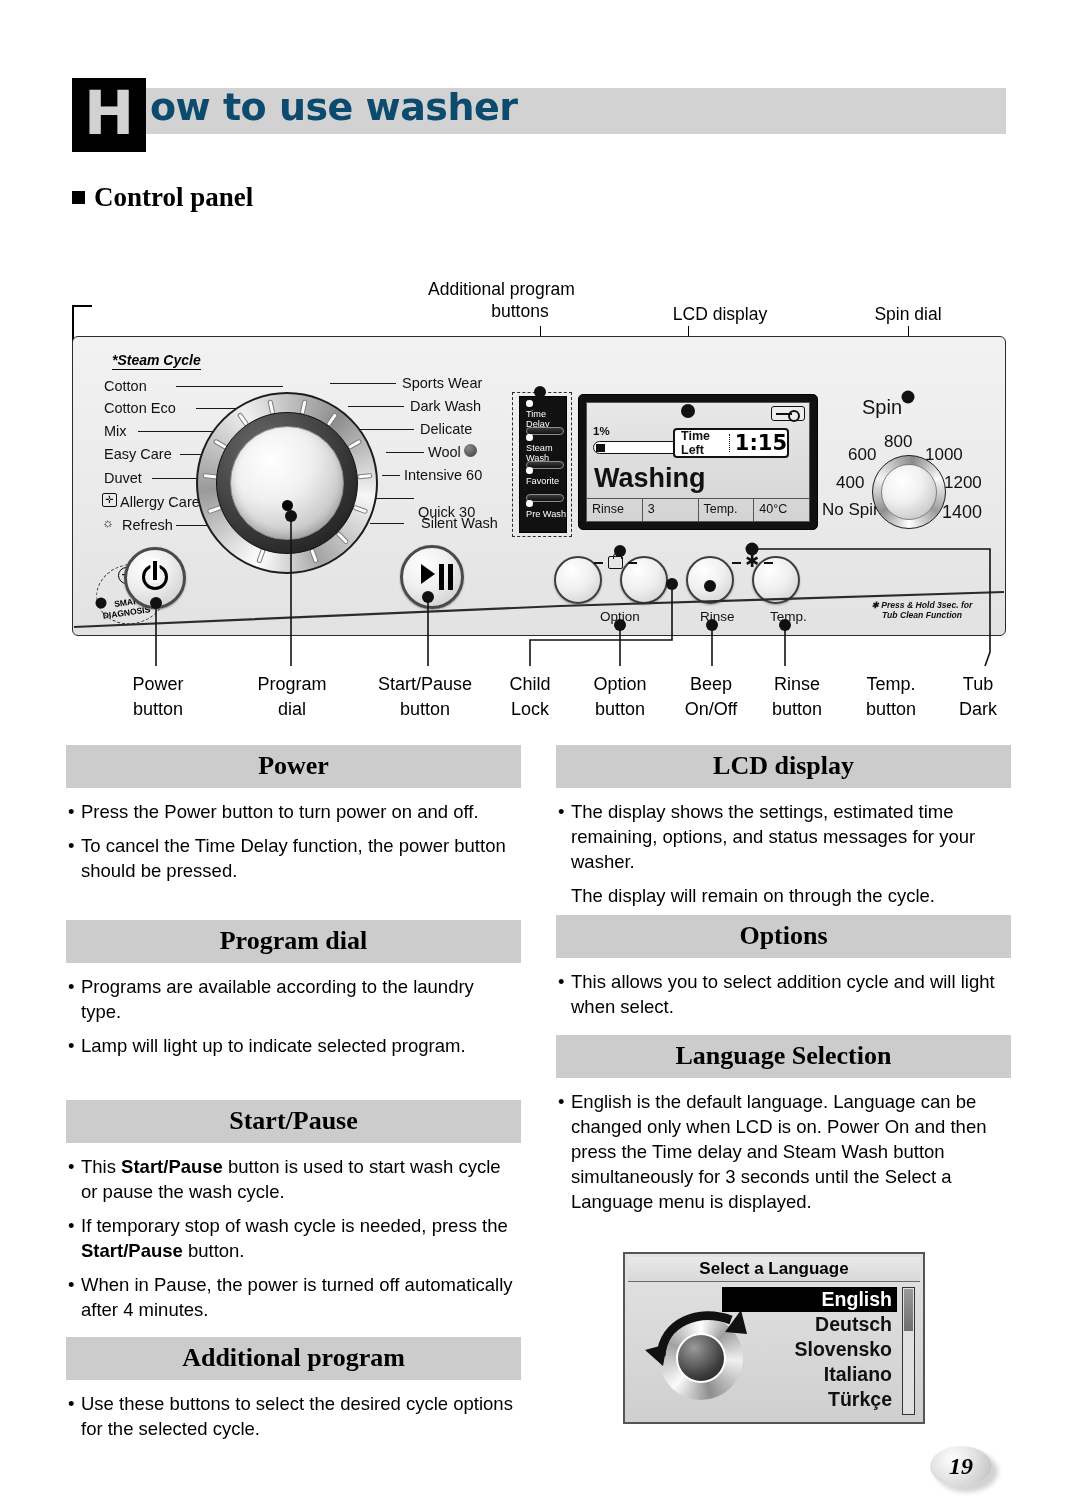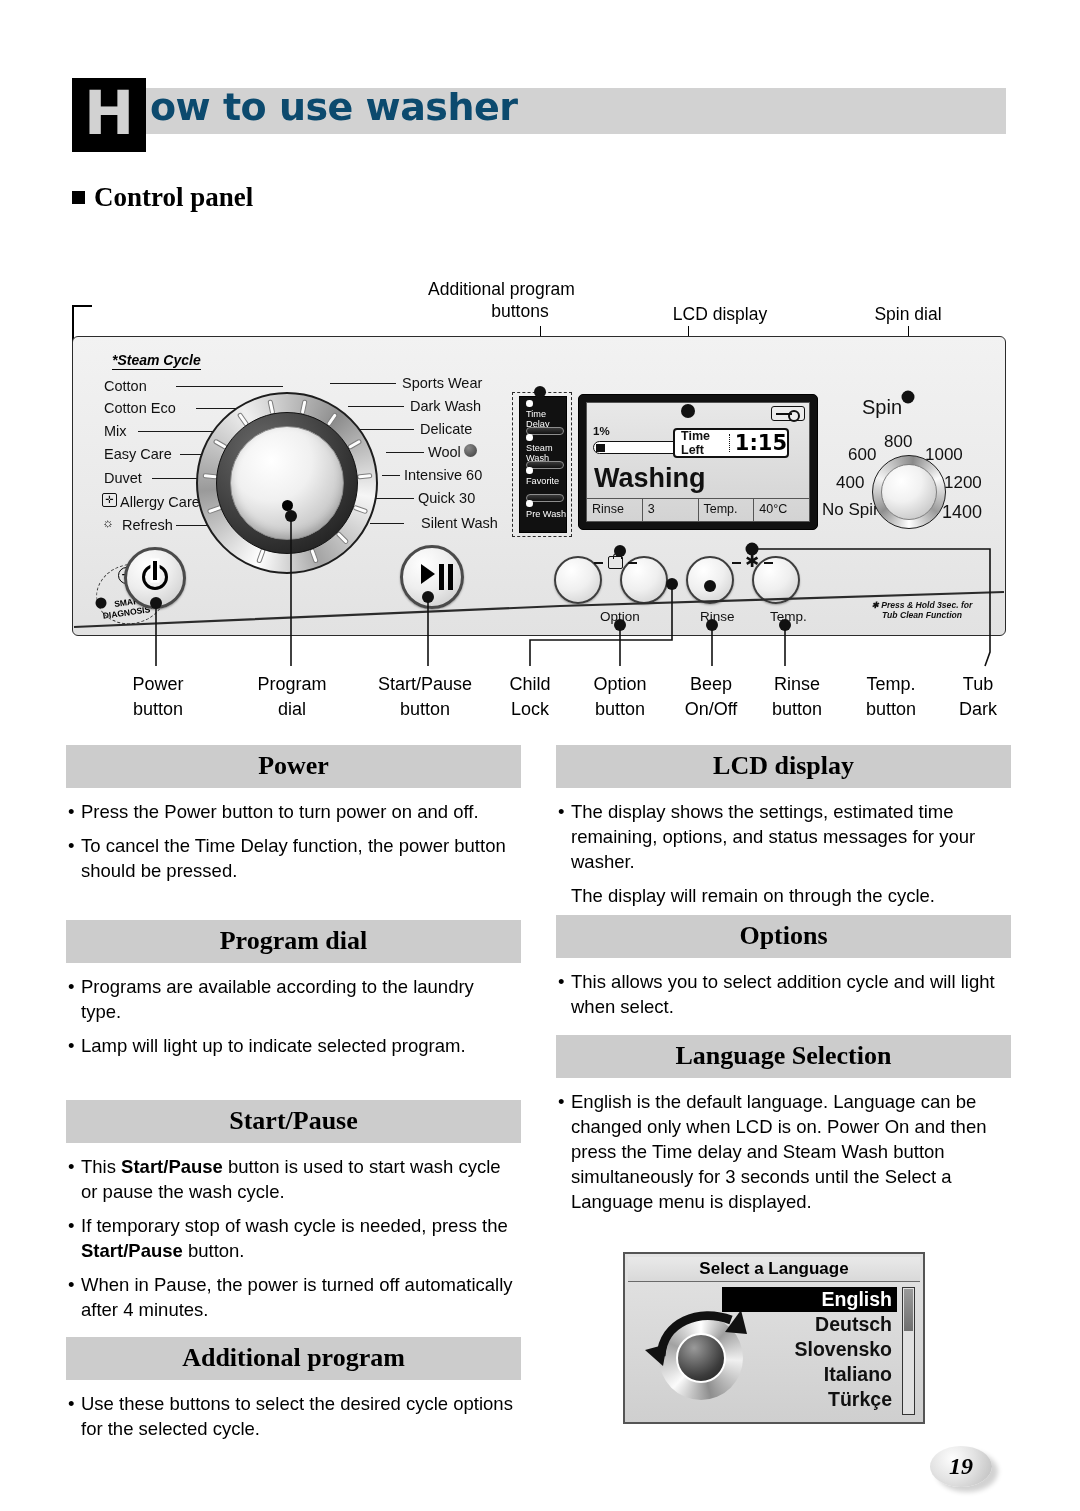--- a/index.html
+++ b/index.html
@@ -446,21 +446,21 @@
   <div class="leader" style="left:330px; top:383px; width:66px;"></div>
   <div class="dial-label" style="left:410px; top:398px;">Dark Wash</div>
   <div class="leader" style="left:348px; top:406px; width:56px;"></div>
   <div class="dial-label" style="left:420px; top:421px;">Delicate</div>
   <div class="leader" style="left:356px; top:429px; width:58px;"></div>
   <div class="dial-label" style="left:428px; top:444px;">Wool</div>
   <div style="position:absolute;left:464px;top:444px;width:13px;height:13px;border-radius:50%;background:radial-gradient(circle at 35% 30%,#8a8a8a,#3a3a3a);"></div>
   <div class="leader" style="left:386px; top:452px; width:38px;"></div>
   <div class="dial-label" style="left:404px; top:467px;">Intensive 60</div>
   <div class="leader" style="left:382px; top:475px; width:18px;"></div>
-  <div class="dial-label" style="left:418px; top:490px;">Quick 30</div>
+  <div class="dial-label" style="left:418px; top:504px;">Quick 30</div>
   <div class="leader" style="left:374px; top:498px; width:40px;"></div>
   <div class="dial-label" style="left:421px; top:515px;">Silent Wash</div>
   <div class="leader" style="left:370px; top:523px; width:34px;"></div>
 
   <div class="prog-dial">
     <div class="prog-ring"></div>
     <div class="prog-tick" style="transform:rotate(-110deg);"></div>
     <div class="prog-tick" style="transform:rotate(-85deg);"></div>
     <div class="prog-tick" style="transform:rotate(-60deg);"></div>
     <div class="prog-tick" style="transform:rotate(-35deg);"></div>

